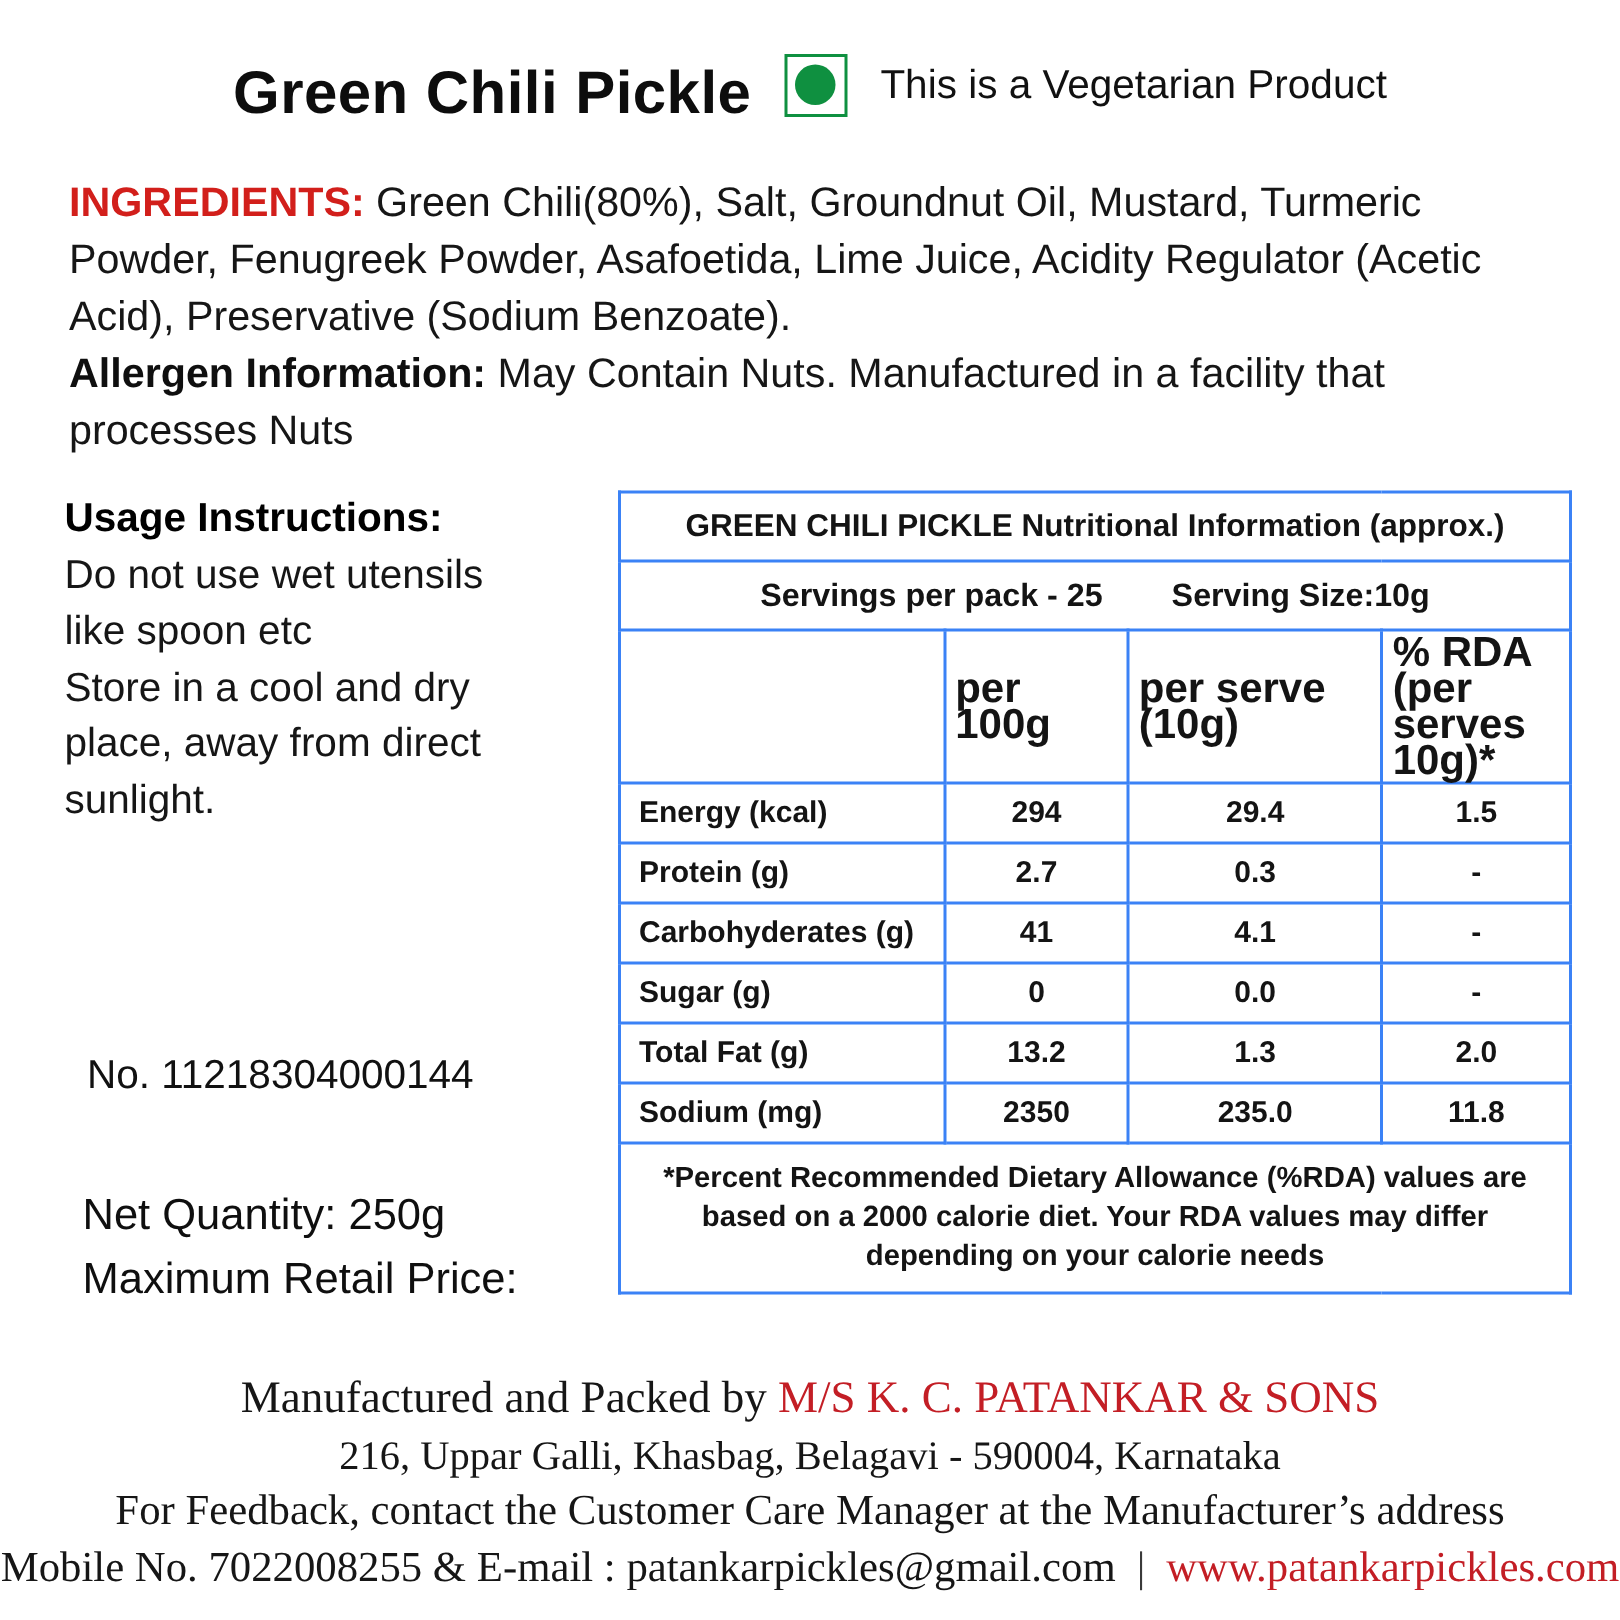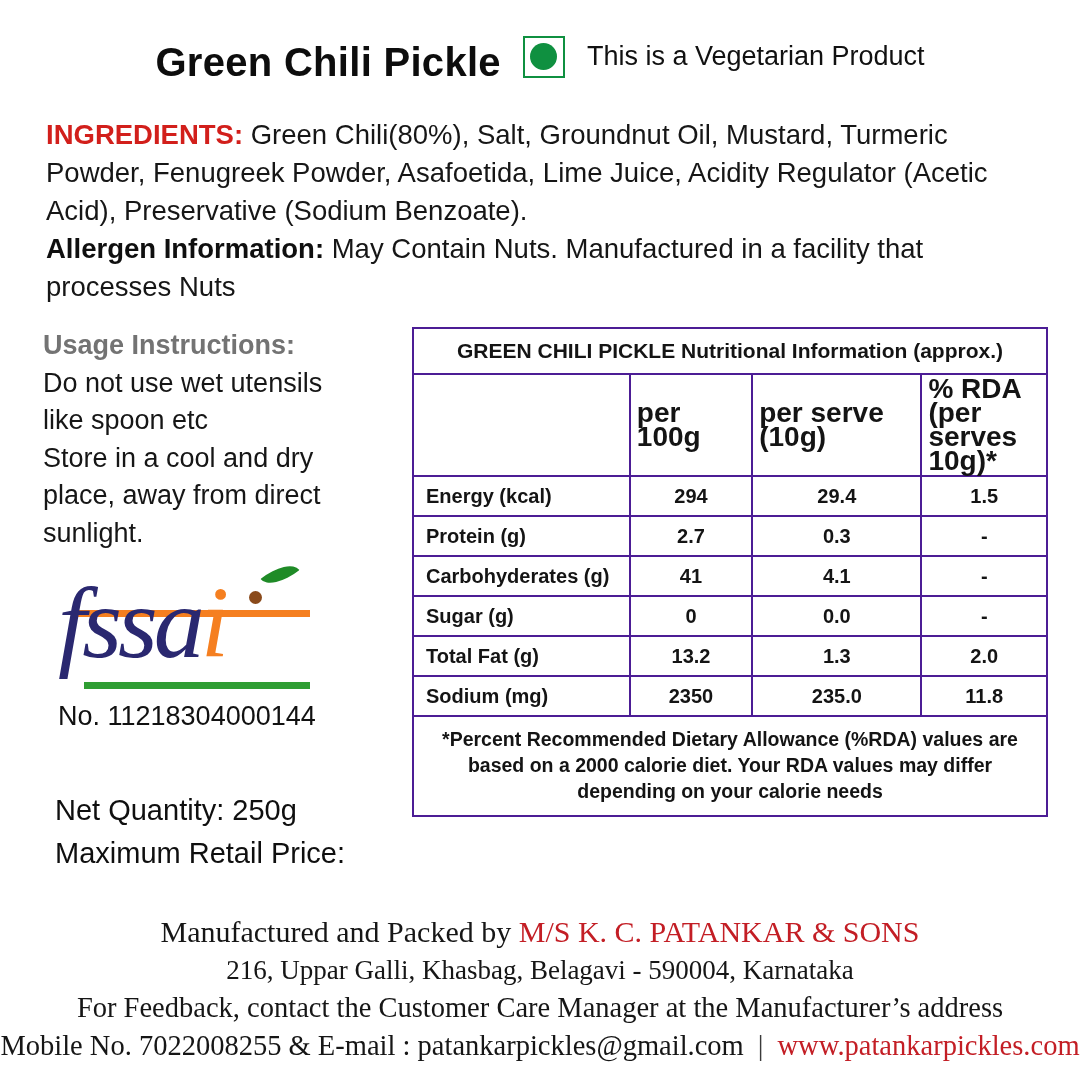--- a/index.html
+++ b/index.html
@@ -16,21 +16,21 @@
   .veg-label{font-size:27px;color:#111;}
 
   
   .ingredients{position:absolute;left:46px;top:116px;width:1000px;font-size:27.5px;line-height:38px;}
   .ingredients p{margin:0;}
   .ing-label{color:#d21f1b;font-weight:700;}
   .allergen-label{font-weight:700;color:#0f0f0f;}
 
   
   .usage{position:absolute;left:43px;top:327px;width:318px;font-size:27px;line-height:37.5px;}
-  .usage-label{font-weight:700;color:#737373;}
+  .usage-label{font-weight:700;color:#000000;}
 
   
   .fssai{position:absolute;left:56px;top:568px;width:256px;height:134px;}
   .fssai-bar-orange{position:absolute;top:42px;left:22px;width:232px;height:7px;background:#f57f20;z-index:1;}
   .fssai-bar-green{position:absolute;top:114px;left:28px;width:226px;height:7px;background:#2f9e33;z-index:1;}
   .fssai-word{position:absolute;left:2px;top:4px;z-index:2;font-family:"Liberation Serif",serif;
               font-style:italic;font-weight:400;font-size:102px;line-height:102px;letter-spacing:-4px;}
   .fssai-navy{color:#2a2870;}
   .fssai-orange{color:#f57f20;}
   .fssai-leaf{position:absolute;top:-2px;right:14px;width:36px;height:17px;background:#1f8b27;
@@ -38,21 +38,21 @@
   .fssai-leaf-dot{position:absolute;top:23px;right:50px;width:13px;height:13px;border-radius:50%;
                   background:#8a4a1b;z-index:2;}
   .fssai-no{position:absolute;left:58px;top:701px;font-size:27px;color:#111;}
 
   
   .quantity{position:absolute;left:55px;top:789px;font-size:29px;line-height:43px;color:#0f0f0f;}
 
   
   .nutri{position:absolute;left:412px;top:327px;width:636px;border-collapse:collapse;
          font-weight:700;color:#141414;}
-  .nutri td,.nutri th{border:2px solid #4c1d95;font-weight:700;}
+  .nutri td,.nutri th{border:2px solid #3b82f6;font-weight:700;}
   .t-title{height:42px;text-align:center;font-size:21px;}
   .t-serv{height:42px;}
   .serv-wrap{display:flex;justify-content:center;gap:46px;font-size:21.5px;}
   .t-colhead td{height:60px;text-align:left;font-size:28px;line-height:24px;padding:2px 6px;}
   .t-row{height:40px;}
   .t-row .lbl{text-align:left;padding-left:12px;font-size:20px;}
   .t-row .val{text-align:center;font-size:20px;}
   .t-foot{font-size:19.5px;line-height:26px;text-align:center;padding:9px 12px 11px 12px;}
 
   
@@ -82,44 +82,45 @@
     <p><span class="ing-label">INGREDIENTS:</span><span> Green Chili(80%), Salt, Groundnut Oil, Mustard, Turmeric Powder, Fenugreek Powder, Asafoetida, Lime Juice, Acidity Regulator (Acetic Acid), Preservative (Sodium Benzoate).</span></p>
     <p><span class="allergen-label">Allergen Information:</span><span> May Contain Nuts. Manufactured in a facility that processes Nuts</span></p>
   </div>
 
   <div class="usage">
     <div class="usage-label">Usage Instructions:</div>
     <div>Do not use wet utensils like spoon etc</div>
     <div>Store in a cool and dry place, away from direct sunlight.</div>
   </div>
 
-  <div class="fssai">
-    <div class="fssai-bar-orange"></div>
-    <div class="fssai-bar-green"></div>
-    <div class="fssai-leaf"></div>
-    <div class="fssai-leaf-dot"></div>
-    <div class="fssai-word"><span class="fssai-navy">fssa</span><span class="fssai-orange">i</span></div>
-  </div>
   <div class="fssai-no">No. 11218304000144</div>
 
   <div class="quantity">
     <div>Net Quantity: 250g</div>
     <div>Maximum Retail Price:</div>
   </div>
 
   <table class="nutri">
     <colgroup>
         <col style="width:34.2%">
         <col style="width:19.3%">
         <col style="width:26.7%">
         <col style="width:19.8%">
       </colgroup>
     <tbody>
         <tr>
           <td class="t-title" colspan="4">GREEN CHILI PICKLE Nutritional Information (approx.)</td>
+        </tr>
+    <tr>
+          <td class="t-serv" colspan="4">
+      <div class="serv-wrap">
+        <span>Servings per pack - 25</span>
+        <span>Serving Size:10g</span>
+      </div>
+    </td>
         </tr>
     <tr class="t-colhead">
       <td></td>
       <td>per 100g</td>
       <td>per serve (10g)</td>
       <td>% RDA (per serves 10g)*</td>
     </tr>
     <tr class="t-row">
       <td class="lbl">Energy (kcal)</td>
       <td class="val">294</td>

